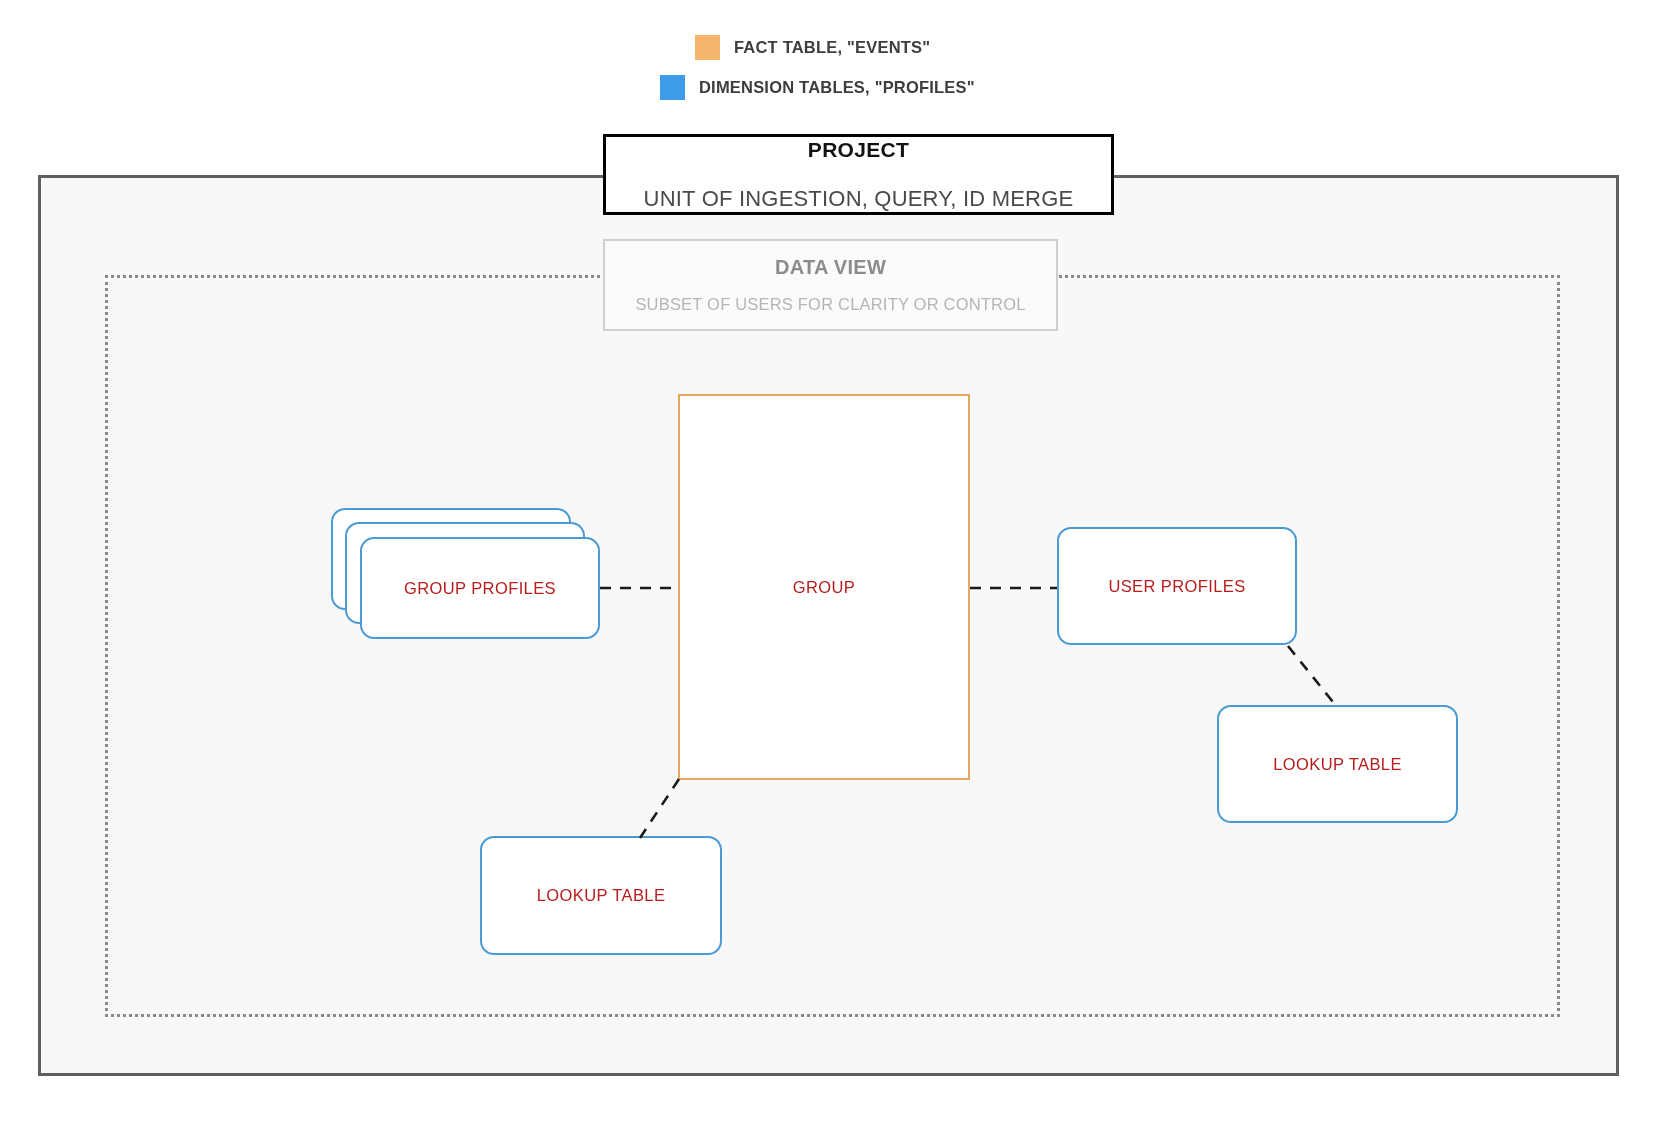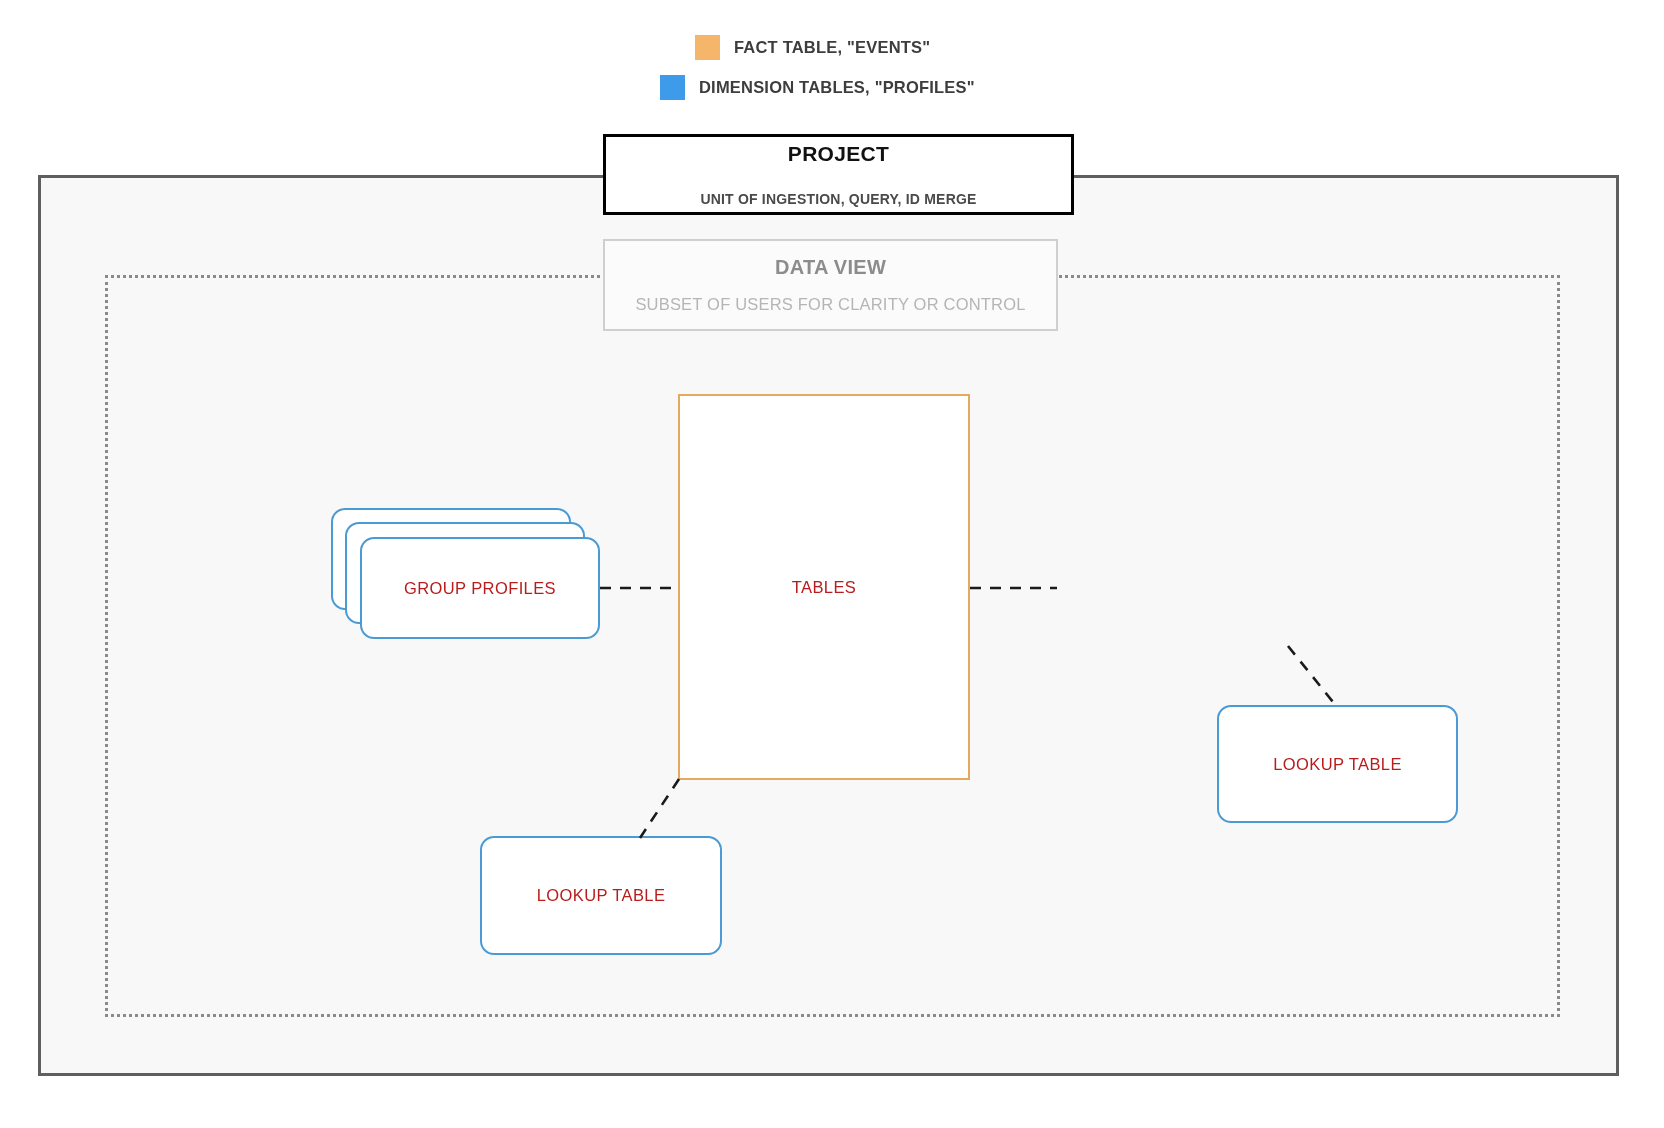--- a/index.html
+++ b/index.html
@@ -71,35 +71,35 @@
     background: #ffffff;
     text-align: center;
     display: flex;
     flex-direction: column;
     align-items: center;
     justify-content: center;
   }
   #project-card {
     left: 603px;
     top: 134px;
-    width: 471px;
+    width: 511px;
     height: 81px;
     border: 3px solid #000000;
     gap: 20px;
   }
   #project-card .card-title {
     font-size: 21px;
     font-weight: bold;
     color: #111111;
     letter-spacing: 0.3px;
     line-height: 1.15;
   }
   #project-card .card-sub {
-    font-size: 14px;
-    font-weight: bold;
+    font-size: 22px;
+    font-weight: normal;
     color: #4a4a4a;
     letter-spacing: 0.2px;
     margin-top: 4px;
     line-height: 1.15;
   }
   #dataview-card {
     left: 603px;
     top: 239px;
     width: 455px;
     height: 92px;
@@ -235,29 +235,32 @@
     <div class="card-title">PROJECT</div>
     <div class="card-sub">UNIT OF INGESTION, QUERY, ID MERGE</div>
   </div>
 
   <div class="header-card" id="dataview-card">
     <div class="card-title">DATA VIEW</div>
     <div class="card-sub">SUBSET OF USERS FOR CLARITY OR CONTROL</div>
   </div>
 
   <div class="node fact" id="events-node">
-    <span>TABLES</span>
+    <span>GROUP</span>
   </div>
 
   <div class="stack-ghost" id="group-ghost-2"></div>
   <div class="stack-ghost" id="group-ghost-1"></div>
   <div class="node dim" id="group-profiles-node">
     <span>GROUP PROFILES</span>
   </div>
 
+  <div class="node dim" id="user-profiles-node">
+    <span>USER PROFILES</span>
+  </div>
 
   <div class="node dim" id="lookup-right-node">
     <span>LOOKUP TABLE</span>
   </div>
 
   <div class="node dim" id="lookup-left-node">
     <span>LOOKUP TABLE</span>
   </div>
 
 </div>

